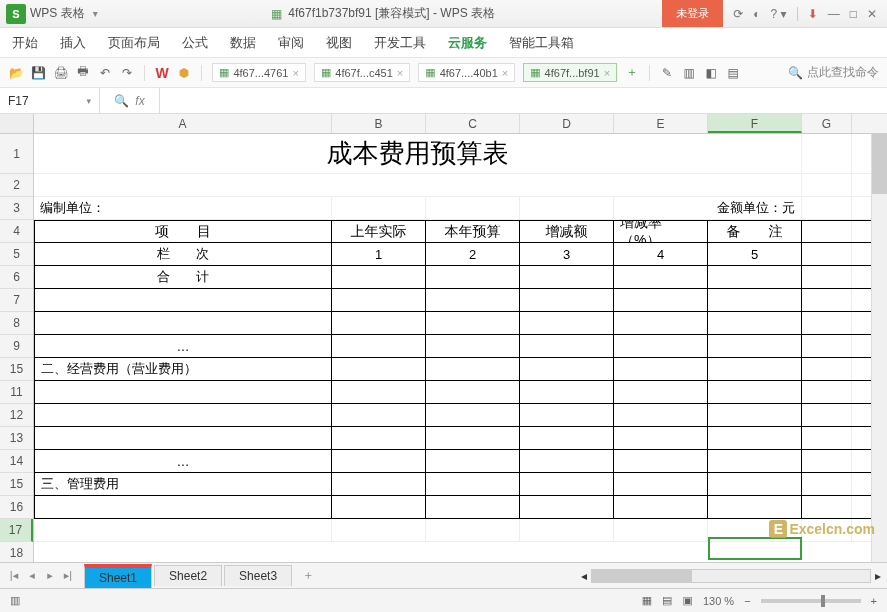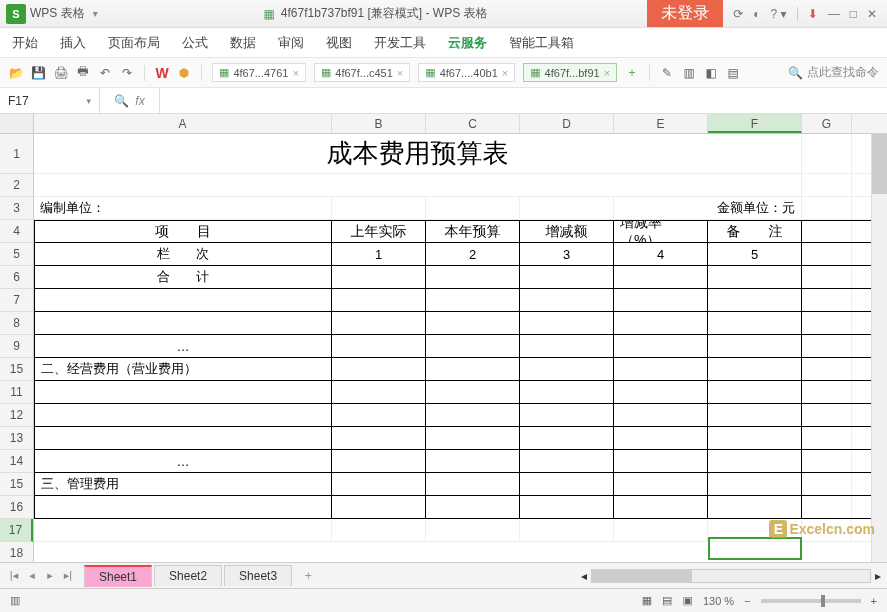--- a/index.html
+++ b/index.html
@@ -4,21 +4,21 @@
 <style>
 * { box-sizing: border-box; margin: 0; padding: 0; font-family: "Microsoft YaHei", Arial, sans-serif; }
 body { width: 887px; height: 612px; background: #fff; overflow: hidden; position: relative; font-size: 12px; color: #333; }
 
 .titlebar { height: 28px; background: linear-gradient(#f8f8f8,#eee); display: flex; align-items: center; border-bottom: 1px solid #ddd; }
 .titlebar .logo { width: 20px; height: 20px; background: #3a9e3a; color:#fff; display:flex;align-items:center;justify-content:center; font-weight:bold; margin:0 4px 0 6px; border-radius:2px; font-size:11px;}
 .titlebar .appname { font-size: 12px; color: #555; margin-right: 8px; }
 .titlebar .dd { color:#888; margin-right:6px; font-size:10px;}
 .titlebar .spacer { flex: 1; display:flex; align-items:center; justify-content:center; gap:6px; color:#555;}
 .titlebar .spacer .fi { color:#5a9e5a; font-size:12px;}
-.titlebar .login { background:#e96449; color:#fff; padding:0 14px; height:100%; display:flex;align-items:center; font-size:16px;}
+.titlebar .login { background:#e96449; color:#fff; padding:0 14px; height:100%; display:flex;align-items:center; font-size:11px;}
 .titlebar .win { display:flex; align-items:center; gap:10px; padding:0 10px; color:#777;}
 .titlebar .win span { cursor:pointer; }
 .titlebar .win .divv { width:1px;height:14px;background:#ccc;}
 
 .menubar { height: 30px; display:flex; align-items:center; padding:0 12px; gap:22px; color:#444; border-bottom:1px solid #e5e5e5;}
 .menubar span { cursor:pointer; font-size:13px;}
 .menubar .active { color:#2e9e4f; font-weight:bold;}
 
 .toolbar { height: 30px; display:flex; align-items:center; padding:0 8px; gap:4px; border-bottom:1px solid #e5e5e5; background:#fafafa;}
 .toolbar .ico { width:18px; height:18px; display:flex;align-items:center;justify-content:center; color:#666; cursor:pointer;}
@@ -55,21 +55,21 @@
 .cell.right { justify-content:flex-end;}
 .cell.nb { border-right:1px solid #eee;}
 .title-row .cell { font-size:26px; font-weight:normal; font-family: SimSun, serif;}
 .header-row .cell { font-size:14px;}
 .selcell { position:absolute; border:2px solid #3a9e3a; pointer-events:none;}
 
 .sheettabs { height:26px; display:flex; align-items:center; background:#f4f4f4; border-top:1px solid #ccc; padding:0 6px; gap:0;}
 .sheettabs .nav { display:flex; gap:2px; margin-right:8px;}
 .sheettabs .nav span { width:16px; text-align:center; color:#888; cursor:pointer; font-size:11px;}
 .sheettabs .tab { padding:3px 14px; background:#eee; border:1px solid #ccc; border-bottom:none; margin-right:2px; font-size:12px; cursor:pointer;}
-.sheettabs .tab.active { background:#f9a8d4; border-top:2px solid #ef4444;}
+.sheettabs .tab.active { background:#0ea5e9; border-top:4px solid #ef4444;}
 .sheettabs .plus { padding:3px 8px; color:#888; cursor:pointer;}
 .sheettabs .hsb { flex:1; display:flex; justify-content:flex-end; align-items:center; gap:4px;}
 .sheettabs .hsb .track { width:280px; height:14px; background:#eee; border:1px solid #ccc; position:relative;}
 .sheettabs .hsb .thumb { position:absolute; left:0; width:100px; height:100%; background:#ccc;}
 
 .status { height:24px; background:#f4f4f4; border-top:1px solid #ccc; display:flex;align-items:center; padding:0 10px; gap:10px; color:#666; font-size:11px;}
 .status .spacer { flex:1;}
 .status .zoomtrack { width:100px; height:4px; background:#ccc; position:relative;}
 .status .zoomtrack .zt { position:absolute; left:60%; top:-4px; width:4px;height:12px; background:#888;}
 

